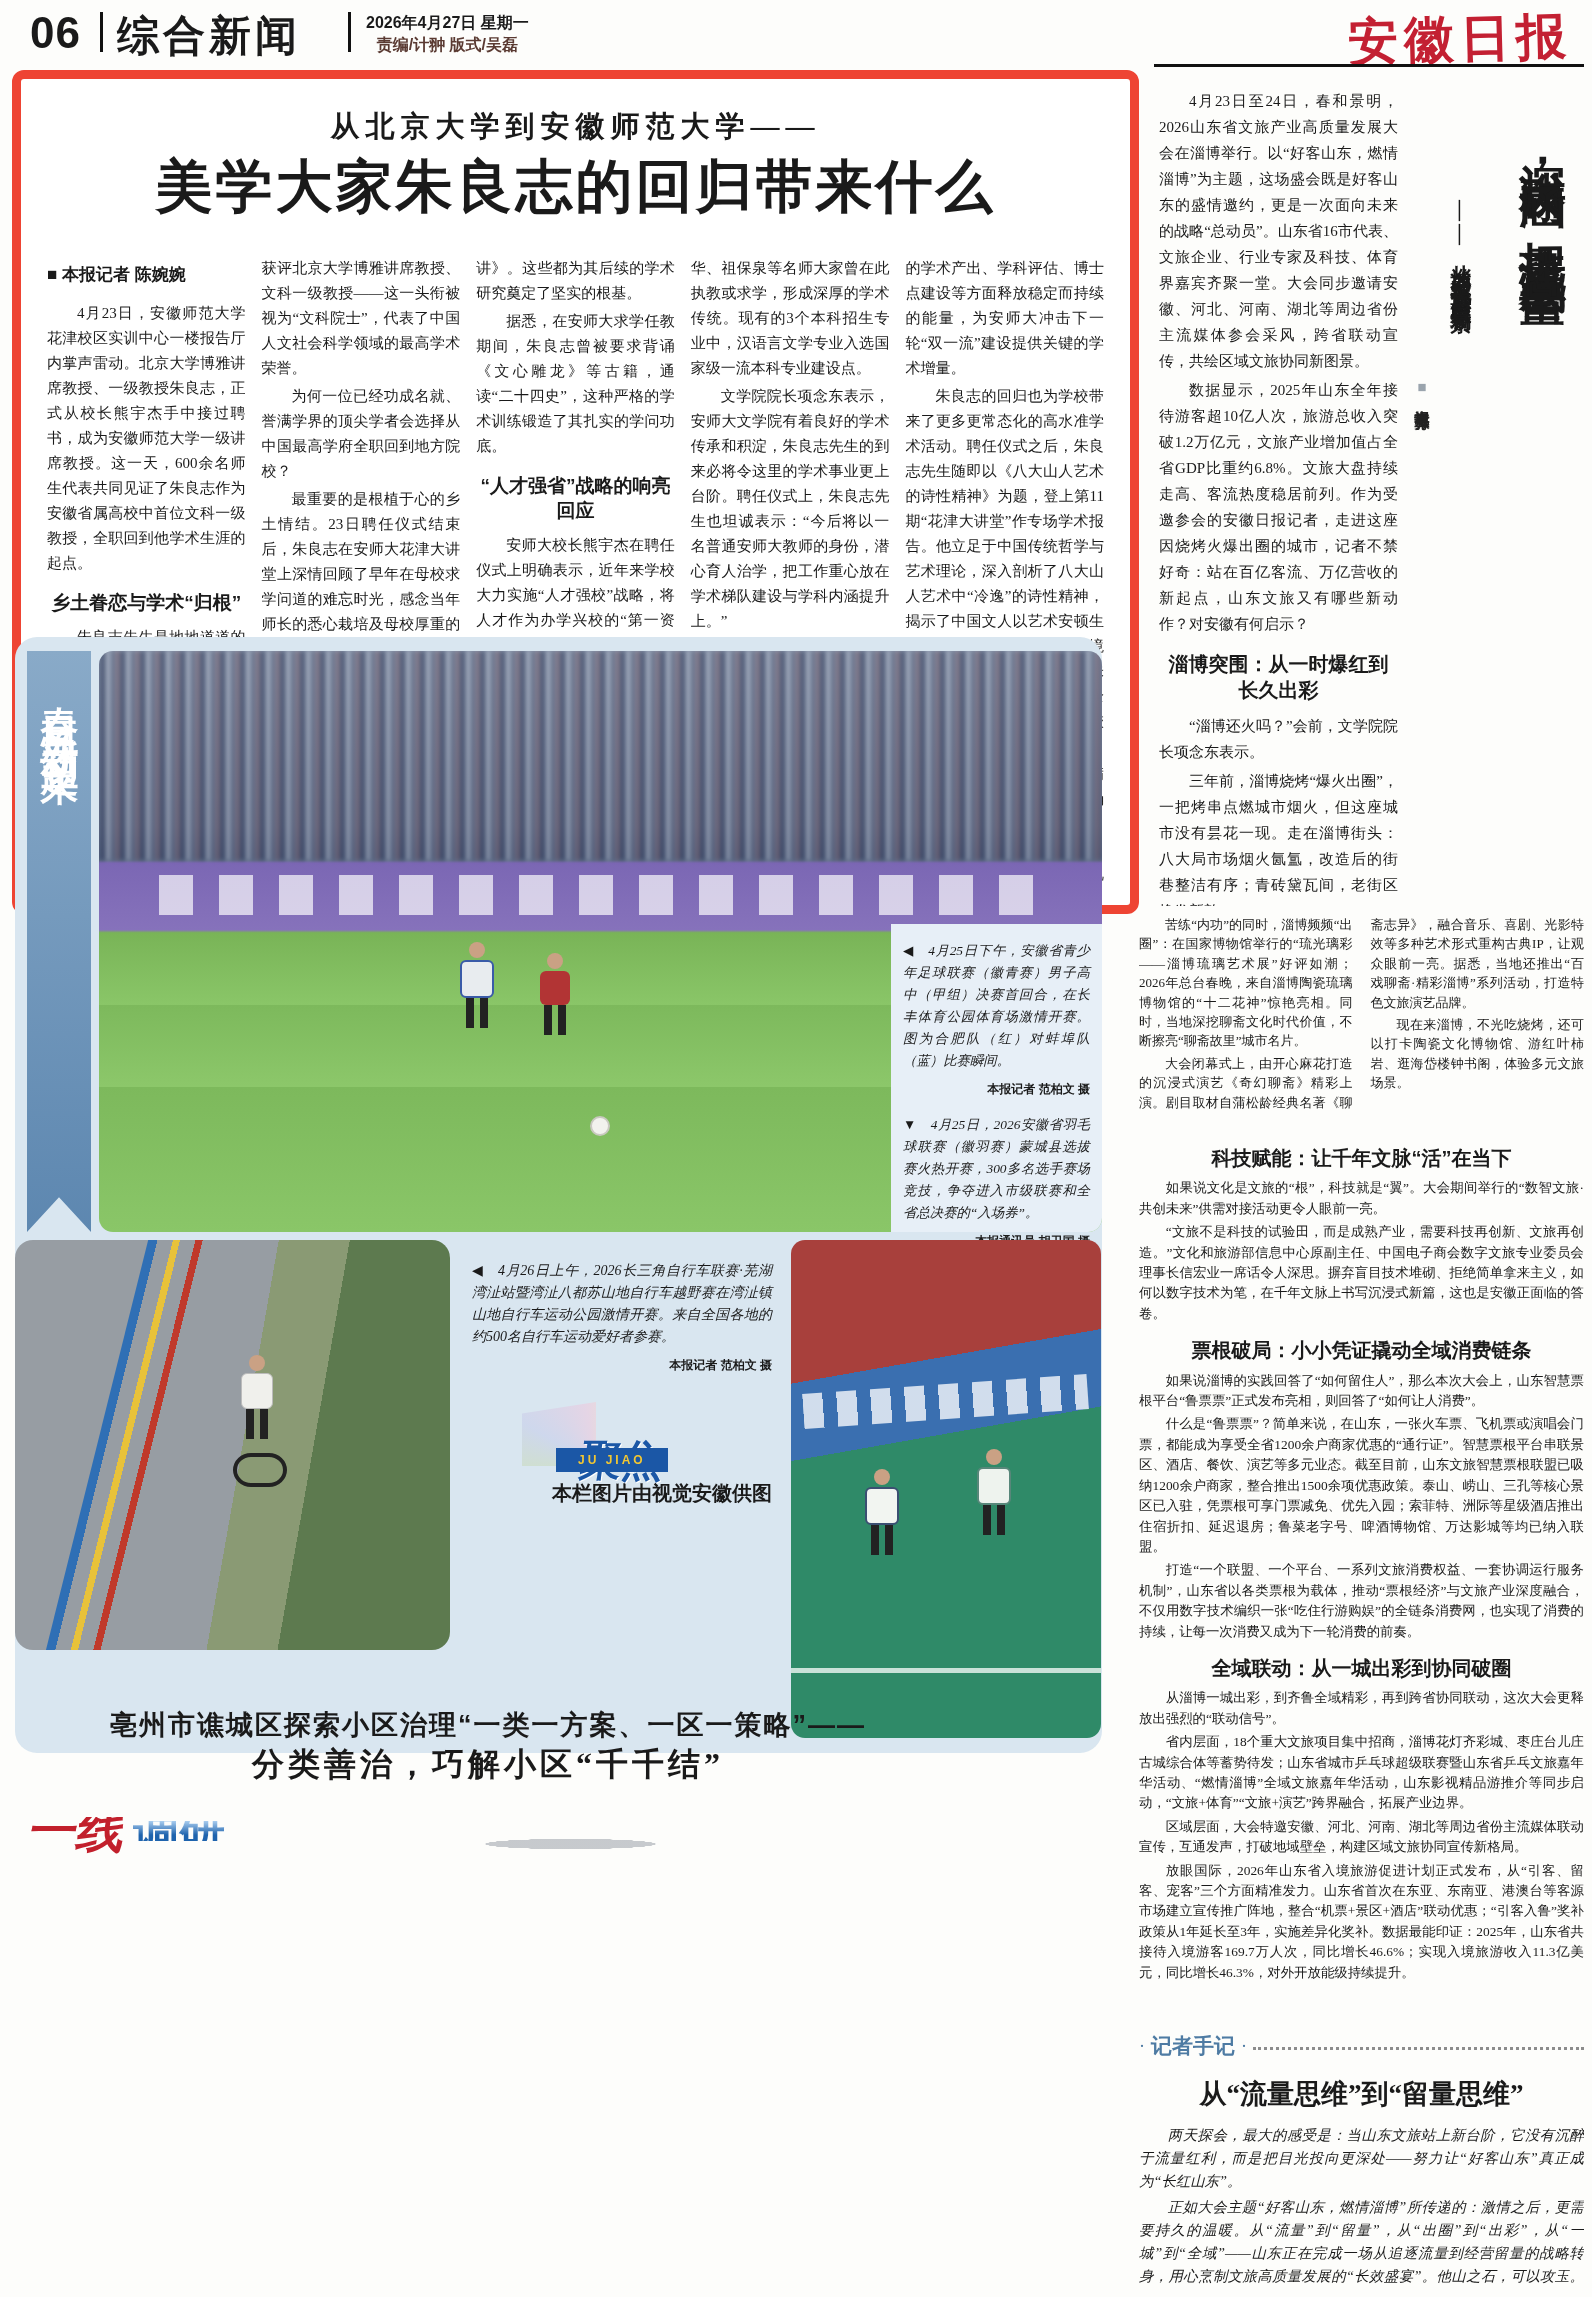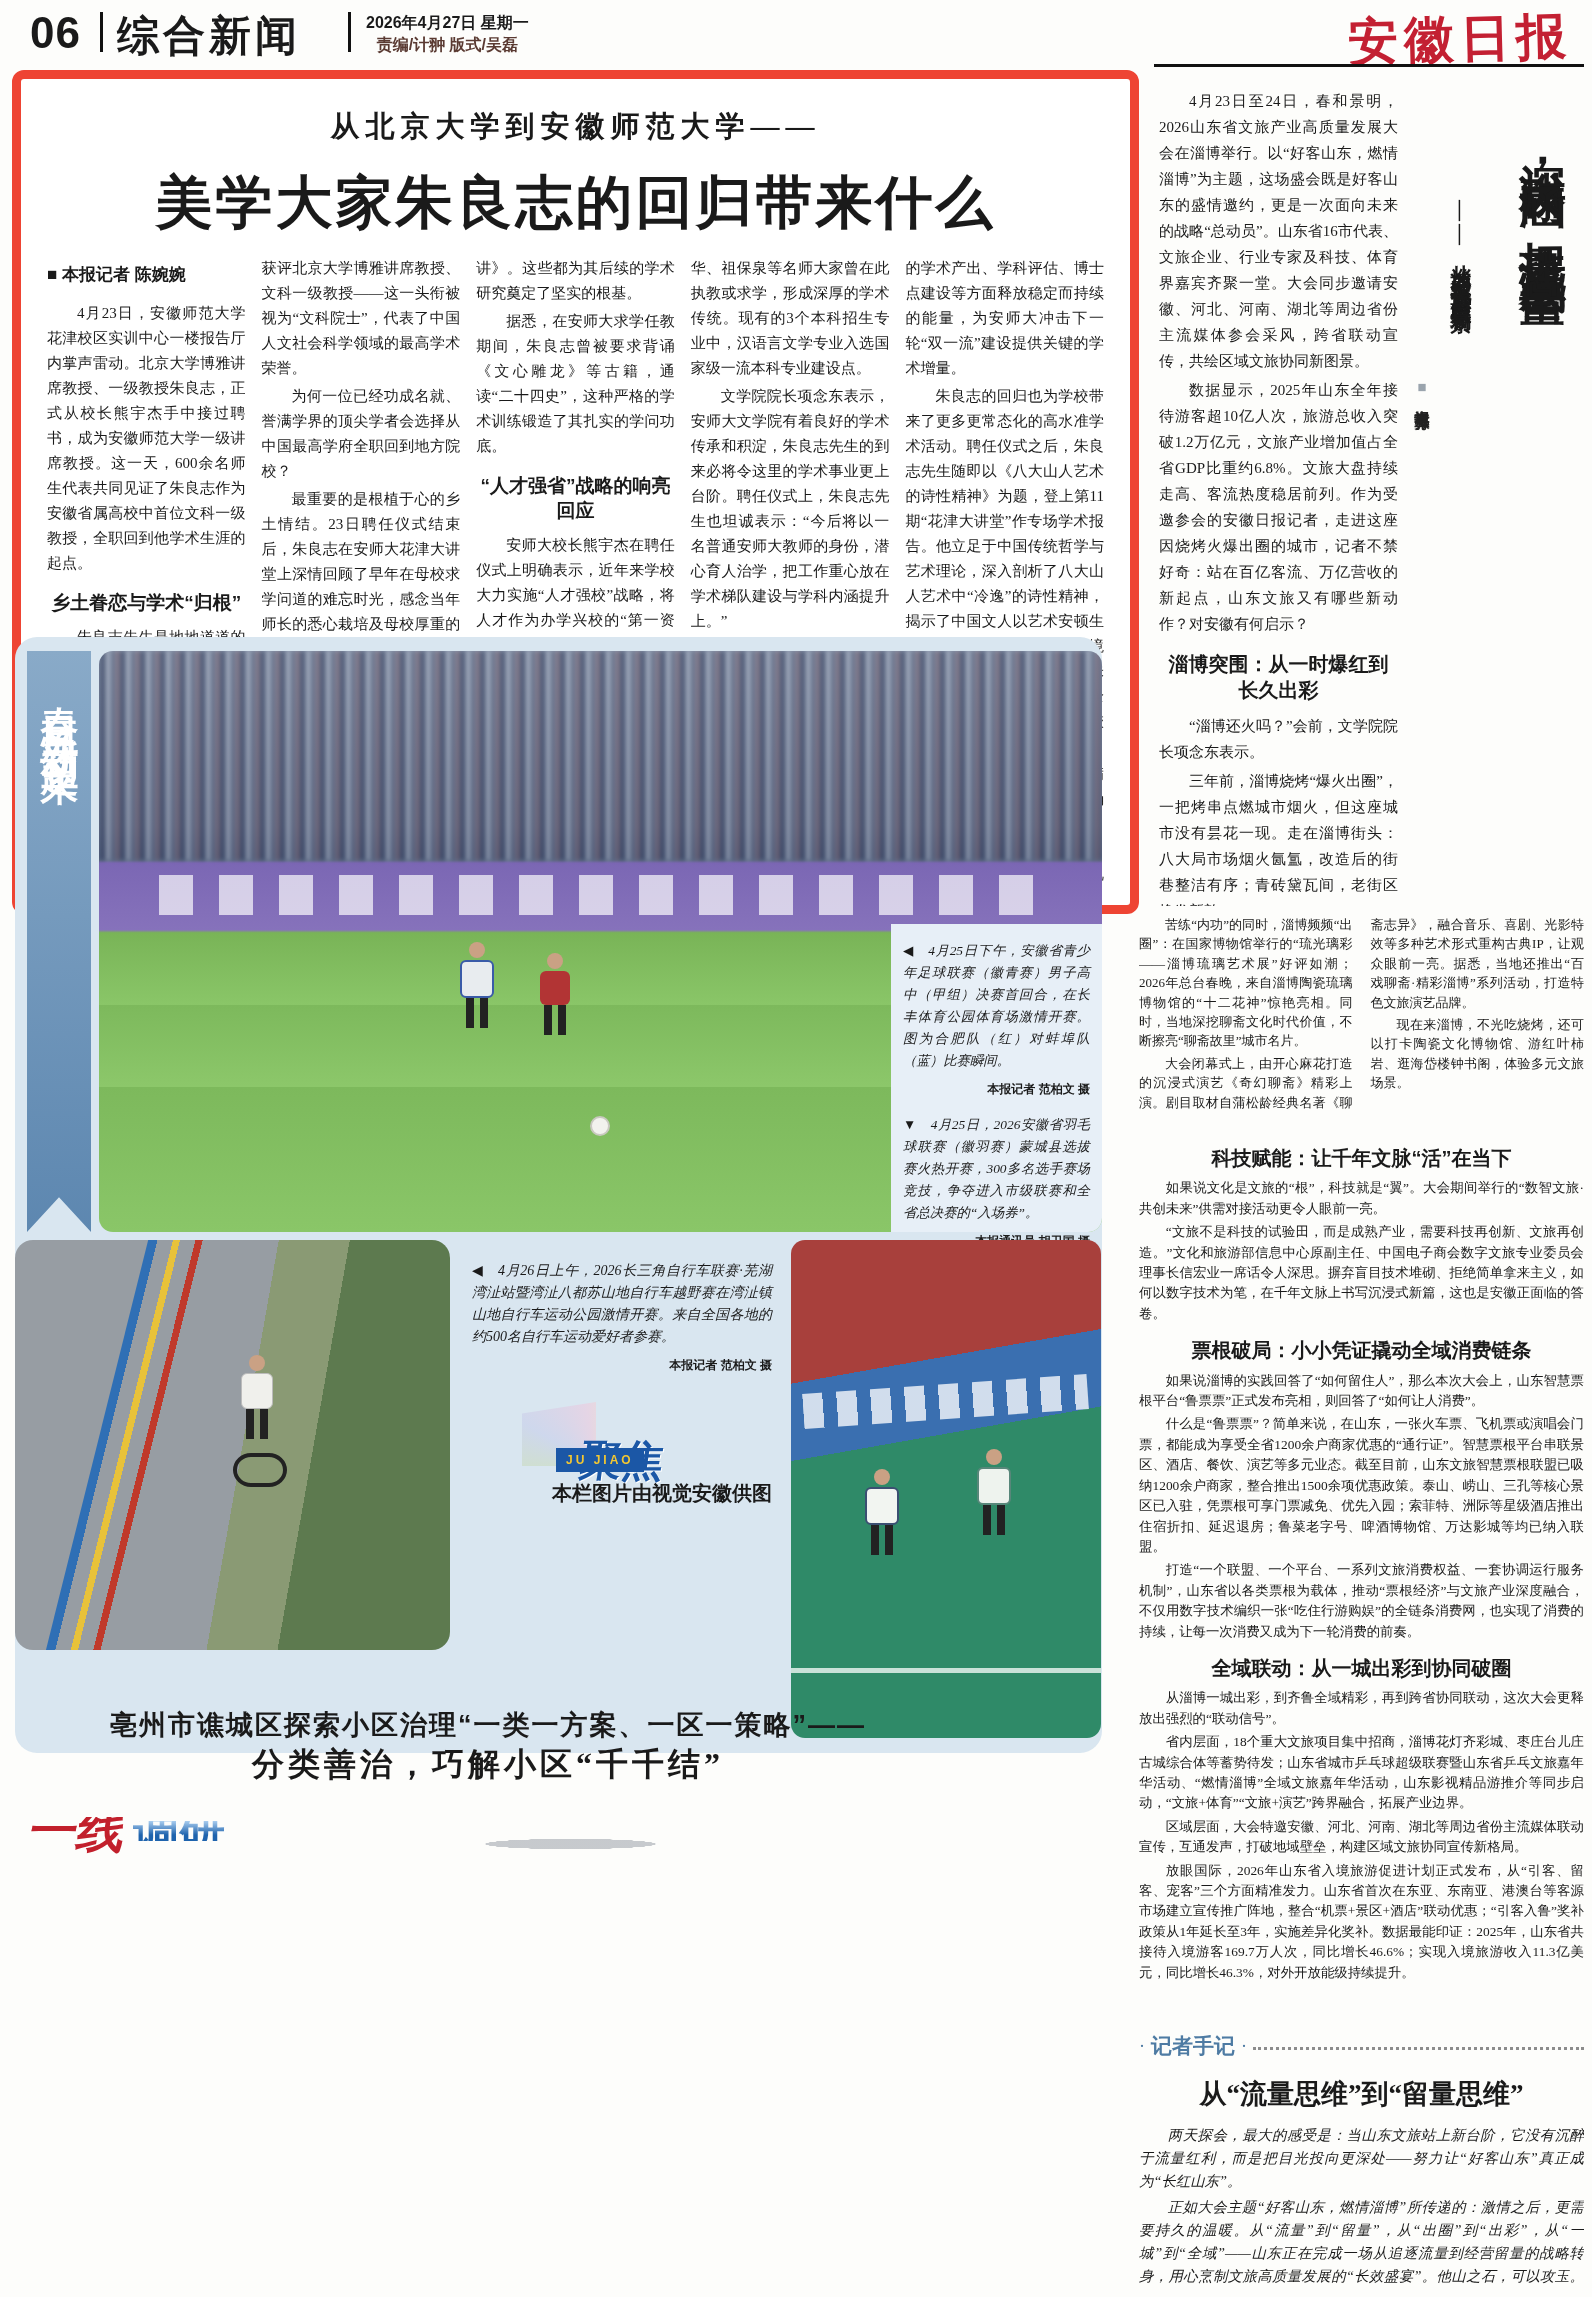--- a/index.html
+++ b/index.html
@@ -15,21 +15,21 @@
   #date-block{position:absolute;left:366px;top:12px;font-size:16px;line-height:22px;font-weight:bold;}
   #editors-line{color:#5a3a32;}
   #masthead{position:absolute;right:20px;top:6px;font-size:50px;font-weight:900;color:#c32032;
             letter-spacing:6px;transform:rotate(-1.5deg);font-family:"Liberation Serif",serif;}
   #header-rule{position:absolute;left:1154px;top:64px;width:430px;height:3px;background:#111;}
 
   
   #main-article{position:absolute;left:12px;top:70px;width:1127px;height:844px;border:9px solid #ee4433;
                 border-radius:12px;background:#fff;box-sizing:border-box;}
   #main-kicker{position:absolute;left:0;top:28px;width:100%;text-align:center;font-size:29px;font-weight:bold;letter-spacing:6px;}
-  #main-headline{position:absolute;left:0;top:70px;width:100%;text-align:center;font-size:57px;font-weight:900;letter-spacing:3px;margin-top:16px;}
+  #main-headline{position:absolute;left:0;top:70px;width:100%;text-align:center;font-size:57px;font-weight:900;letter-spacing:3px;}
   #main-flow{position:absolute;left:26px;right:26px;top:177px;bottom:16px;overflow:hidden;
              column-count:5;column-gap:16px;font-size:15px;line-height:25px;}
   .para{margin:0 0 3px;text-indent:2em;text-align:justify;}
   .sec-head{font-family:"Liberation Sans","DejaVu Sans",sans-serif;font-weight:bold;text-align:center;
             font-size:19px;margin:14px 0 10px;text-indent:0;}
   .byline{font-family:"Liberation Sans","DejaVu Sans",sans-serif;font-weight:bold;font-size:17px;
           text-indent:0;margin:6px 0 14px;}
 
   
   #brand-block{position:absolute;right:135px;bottom:14px;width:304px;height:151px;background:#fff;}
@@ -106,21 +106,21 @@
   #captions-b{left:443px;top:603px;width:328px;height:410px;background:transparent;padding:20px 14px;font-size:14px;}
   .caption{font-style:italic;text-align:justify;margin-bottom:6px;}
   .credit{font-family:"Liberation Sans",sans-serif;font-weight:bold;font-style:normal;text-align:right;font-size:12px;margin-bottom:14px;}
   #focus-logo{display:flex;align-items:flex-end;justify-content:center;margin:26px 0 10px;position:relative;height:70px;}
   #focus-fan{position:absolute;left:50px;bottom:6px;width:74px;height:64px;
      background:conic-gradient(from 250deg at 100% 100%,#cfe3bb,#cdd6ec,#e6d3e4,#f3e6c8,#cfe8e2,#fff 70%);
      clip-path:polygon(0 100%,0 18%,100% 0,100% 100%);opacity:.9;}
   #focus-cn{position:relative;font-size:42px;font-weight:900;color:#1b57a6;transform:skewX(-8deg);
      font-family:"Liberation Serif",serif;text-shadow:1px 1px 0 #fff;}
   #focus-en{position:absolute;left:84px;bottom:0;background:#1b57a6;color:#f3c732;font-size:12px;font-weight:bold;
-     padding:1px 10px;letter-spacing:3px;font-family:"Liberation Sans",sans-serif;}
+     padding:1px 22px;letter-spacing:3px;font-family:"Liberation Sans",sans-serif;}
   #photo-credit-note{text-align:right;font-family:"Liberation Sans",sans-serif;font-weight:bold;font-size:20px;}
 
   
   .figure{position:absolute;}
   .head{width:16px;height:16px;border-radius:50%;background:#caa184;margin:0 auto;}
   .torso{width:30px;height:34px;border-radius:6px;margin:2px auto 0;}
   .legs{width:22px;height:30px;margin:0 auto;background:linear-gradient(90deg,#222 0 8px,transparent 8px 14px,#222 14px 22px);}
 
   
   #bozhou-kicker{position:absolute;left:40px;top:1707px;width:896px;text-align:center;font-size:27px;font-weight:bold;

